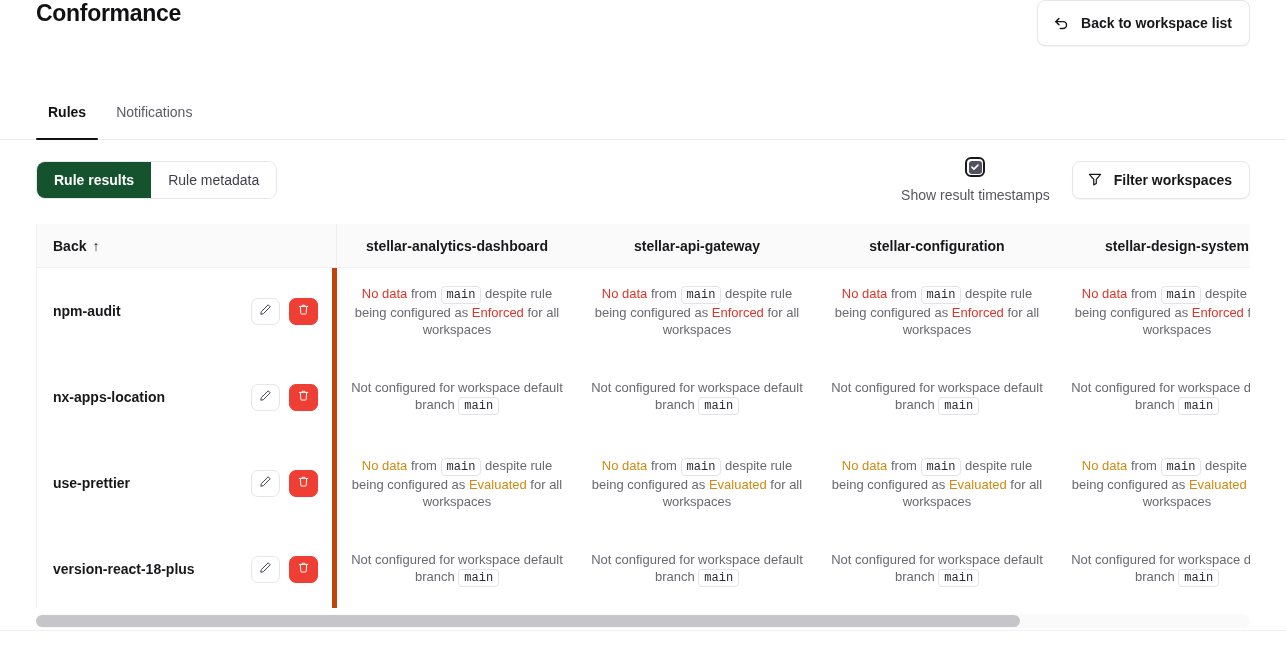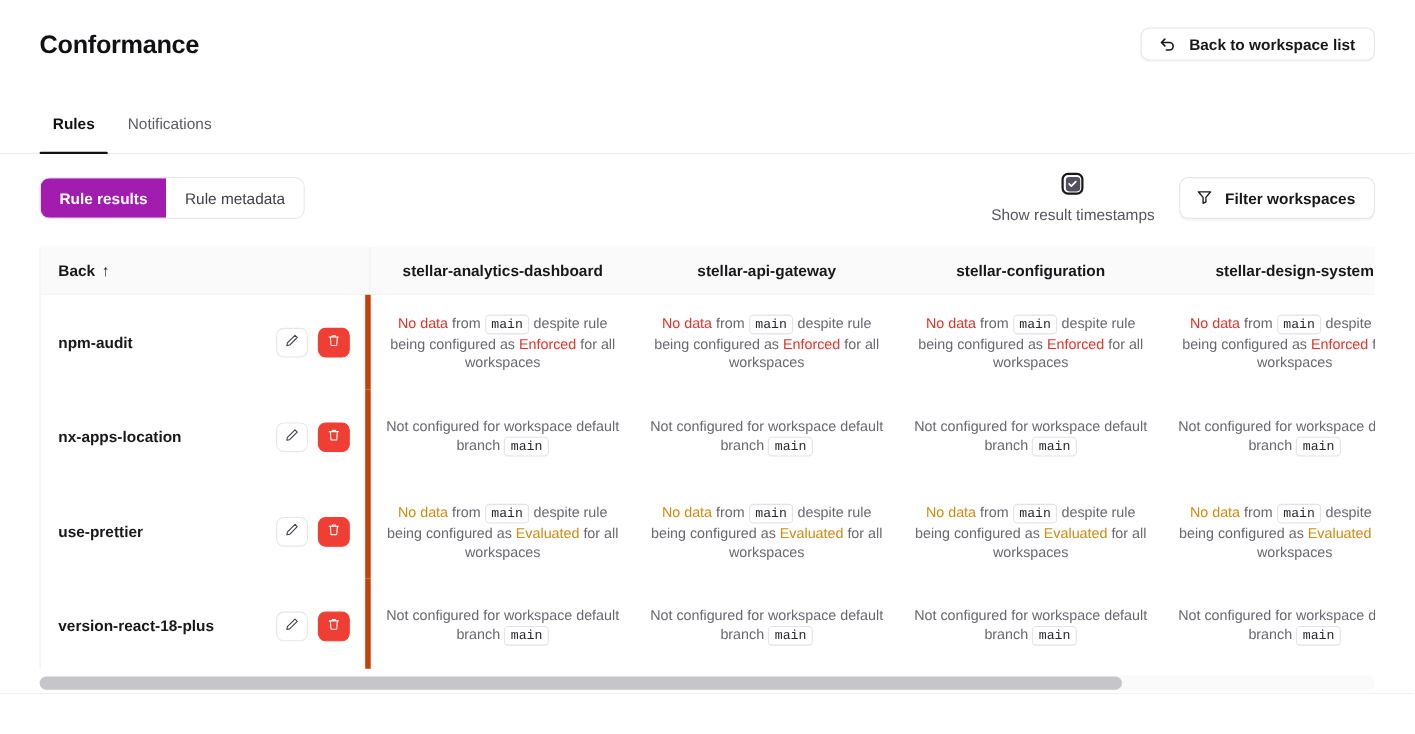--- a/index.html
+++ b/index.html
@@ -21,37 +21,37 @@
     background: #ffffff;
   }
 
   
   .page-header {
     position: absolute;
     left: 0; top: 0;
     width: 1286px;
     height: 80px;
     display: flex;
-    align-items: center;
+    align-items: flex-start;
     justify-content: space-between;
     padding: 0 36px;
   }
 
   .page-title {
     font-size: 23px;
     font-weight: 700;
     letter-spacing: -0.3px;
     color: #111114;
   }
 
   .back-btn {
     display: inline-flex;
     align-items: center;
     gap: 11px;
-    height: 30px;
+    height: 46px;
     padding: 0 17px 0 15px;
     background: #ffffff;
     border: 1px solid #e6e6ea;
     border-radius: 8px;
     font-size: 14px;
     font-weight: 700;
     color: #18181b;
     cursor: pointer;
     box-shadow: 0 1px 1px rgba(16,16,20,0.04);
   }
@@ -117,21 +117,21 @@
     align-items: center;
     padding: 0 17px;
     font-size: 14px;
     color: #3f3f49;
     cursor: pointer;
     background: #ffffff;
     border: none;
     font-family: inherit;
   }
   .seg-item.selected {
-    background: #a21caf;
+    background: #14532d;
     color: #ffffff;
     font-weight: 700;
     text-align: center;
   }
 
   .toolbar-right {
     display: flex;
     align-items: center;
     gap: 22px;
   }

